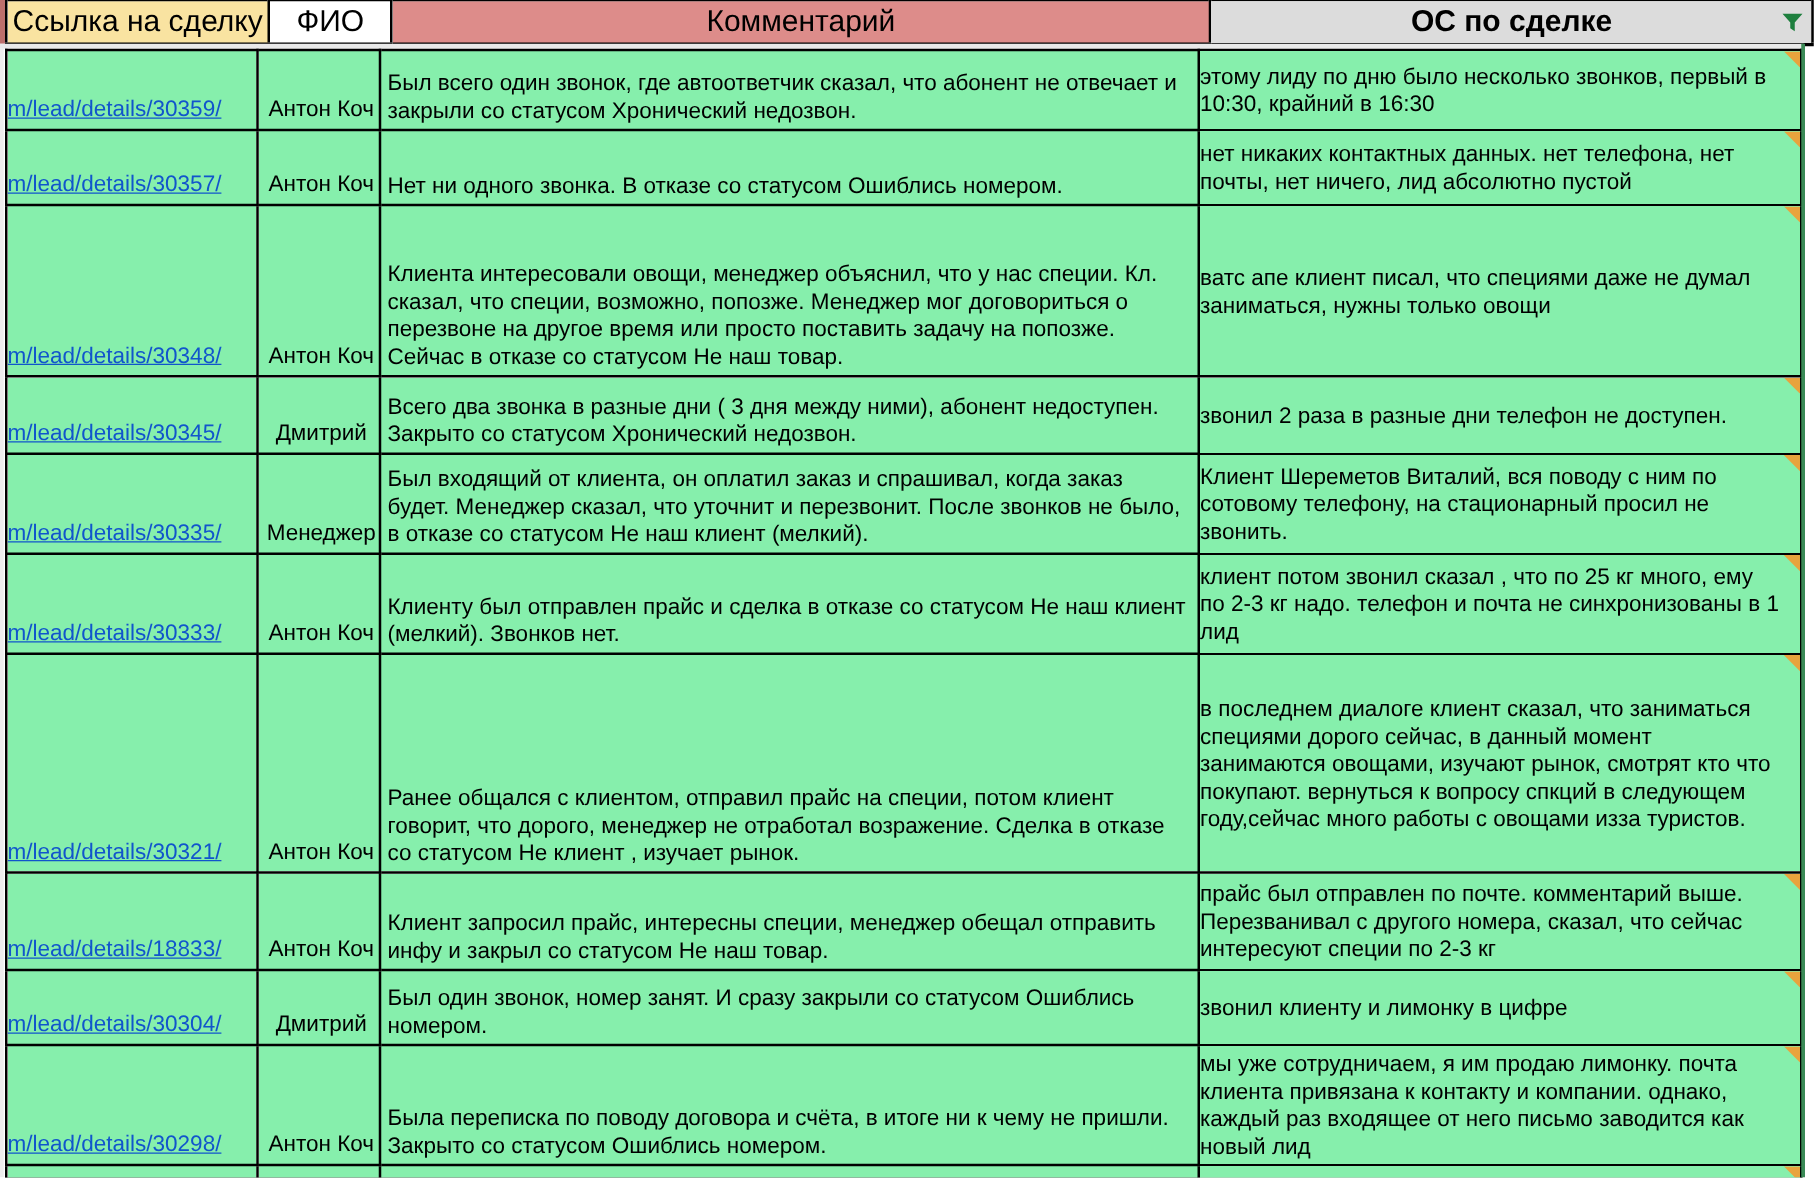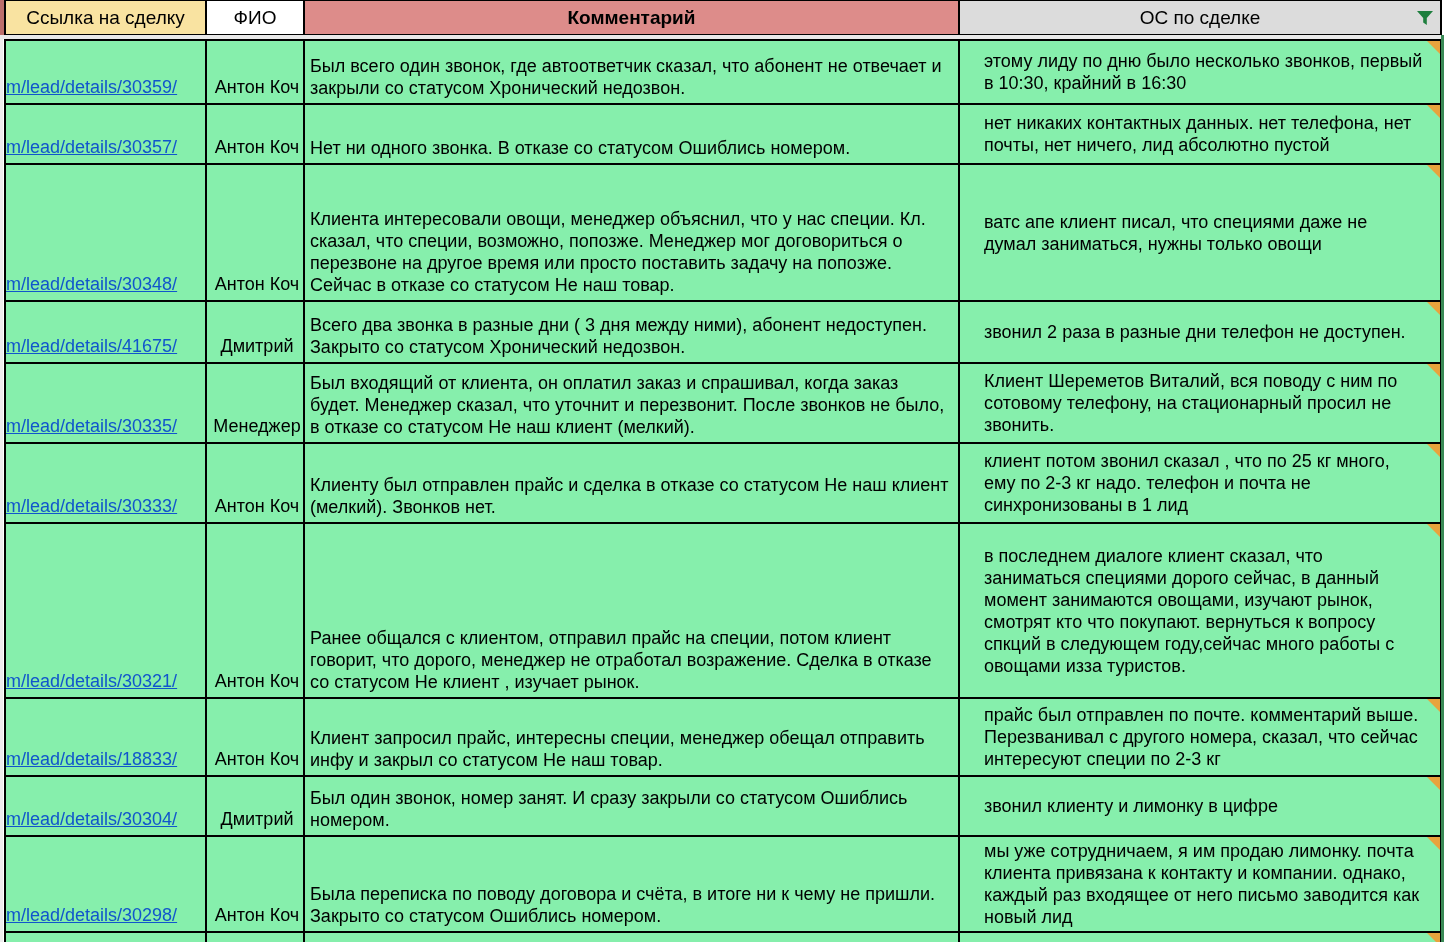--- a/index.html
+++ b/index.html
@@ -12,32 +12,32 @@
   }
   table { border-collapse: collapse; table-layout: fixed; position: absolute; }
 
   
   .hdr-table { left: 4px; top: 0; }
   .hdr-table th {
     height: 35px;
     border: 2px solid var(--border, #000);
     border-top-width: 1px;
     border-bottom-width: 3px;
-    font-size: 19px;
+    font-size: 24px;
     font-weight: 400;
     text-align: center;
     vertical-align: middle;
     padding: 0 4px;
     overflow: hidden;
     white-space: nowrap;
   }
   .hdr-table th.h-link    { background: var(--header-link-bg, #F9E3A1); }
   .hdr-table th.h-fio     { background: var(--header-fio-bg, #FFFFFF); text-align: center; }
-  .hdr-table th.h-comment { background: var(--header-comment-bg, #DD8C8A); font-weight: bold; }
-  .hdr-table th.h-os      { background: var(--header-os-bg, #DCDCDC); font-weight: 400; position: relative; margin-left: 20px; }
+  .hdr-table th.h-comment { background: var(--header-comment-bg, #DD8C8A); }
+  .hdr-table th.h-os      { background: var(--header-os-bg, #DCDCDC); font-weight: 700; position: relative; margin-left: 20px; }
 
   .filter-btn {
     position: absolute;
     right: 5px; top: 50%;
     transform: translateY(-50%);
     width: 20px; height: 20px;
     cursor: pointer;
     line-height: 0;
   }
 
@@ -70,21 +70,21 @@
     padding: 0 0 5px 4px;
     white-space: nowrap;
     text-align: center;
   }
   td.c-comment {
     vertical-align: bottom;
     padding: 2px 6px 4px 5px;
   }
   td.c-os {
     vertical-align: middle;
-    padding: 2px 16px 2px 24px;
+    padding: 2px 16px 2px 0;
     position: relative;
   }
   .note-tri {
     position: absolute;
     top: 0; right: 0;
     width: 13px; height: 13px;
     background: var(--note-triangle, #E8A33D);
     clip-path: polygon(0 0, 100% 0, 100% 100%);
   }
 
@@ -147,21 +147,21 @@
         <td class="c-comment">Нет ни одного звонка. В отказе со статусом Ошиблись номером.</td>
         <td class="c-os"><span>нет никаких контактных данных. нет телефона, нет почты, нет ничего, лид абсолютно пустой</span><span class="note-tri"></span></td>
       </tr>
       <tr style="height: 137px;">
         <td class="c-link"><a href="#">m/lead/details/30348/</a></td>
         <td class="c-fio">Антон Коч</td>
         <td class="c-comment">Клиента интересовали овощи, менеджер объяснил, что у нас специи. Кл. сказал, что специи, возможно, попозже. Менеджер мог договориться о перезвоне на другое время или просто поставить задачу на попозже. Сейчас в отказе со статусом Не наш товар.</td>
         <td class="c-os"><span>ватс апе клиент писал, что специями даже не думал заниматься, нужны только овощи</span><span class="note-tri"></span></td>
       </tr>
       <tr style="height: 62px;">
-        <td class="c-link"><a href="#">m/lead/details/41675/</a></td>
+        <td class="c-link"><a href="#">m/lead/details/30345/</a></td>
         <td class="c-fio">Дмитрий</td>
         <td class="c-comment">Всего два звонка в разные дни ( 3 дня между ними), абонент недоступен. Закрыто со статусом Хронический недозвон.</td>
         <td class="c-os"><span>звонил 2 раза в разные дни телефон не доступен.</span><span class="note-tri"></span></td>
       </tr>
       <tr style="height: 80px;">
         <td class="c-link"><a href="#">m/lead/details/30335/</a></td>
         <td class="c-fio">Менеджер</td>
         <td class="c-comment">Был входящий от клиента, он оплатил заказ и спрашивал, когда заказ будет. Менеджер сказал, что уточнит и перезвонит. После звонков не было, в отказе со статусом Не наш клиент (мелкий).</td>
         <td class="c-os"><span>Клиент Шереметов Виталий, вся поводу с ним по сотовому телефону, на стационарный просил не звонить.</span><span class="note-tri"></span></td>
       </tr>

